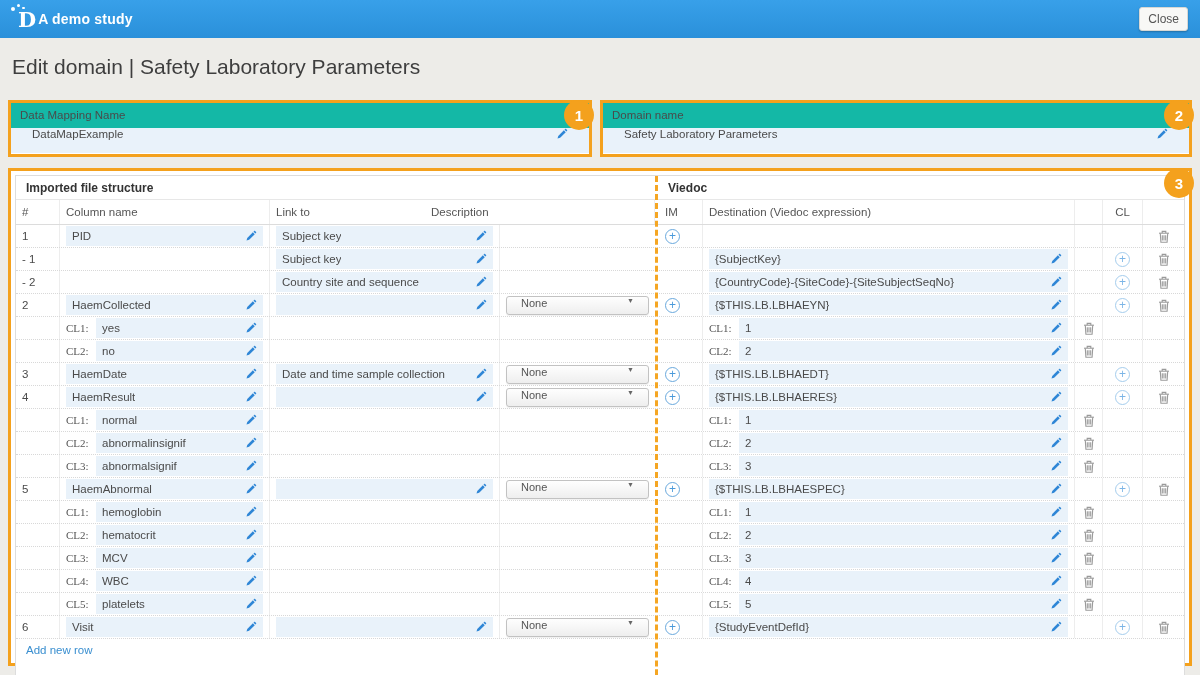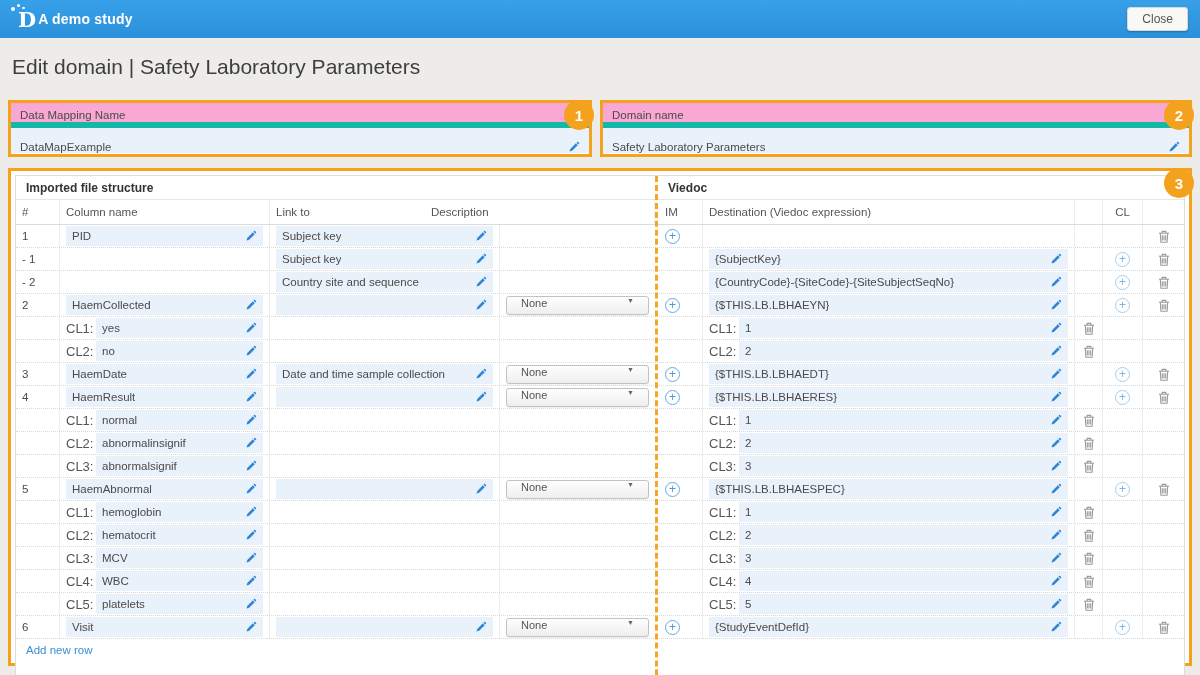--- a/index.html
+++ b/index.html
@@ -19,41 +19,41 @@
   .logo { display:flex; align-items:flex-end; margin-left:6px; }
   .logo .d { color:#fff; font-size:21px; font-weight:bold; font-family:"DejaVu Serif", serif; line-height:1; position:relative; }
   .logo .dots { position:absolute; top:-5px; left:-7px; width:16px; height:8px; }
   .logo .dots i { position:absolute; background:#fff; border-radius:50%; }
   .logo .dots i:nth-child(1){ width:4px;height:4px;left:0;top:3px; }
   .logo .dots i:nth-child(2){ width:3px;height:3px;left:6px;top:0; }
   .logo .dots i:nth-child(3){ width:2.5px;height:2.5px;left:11px;top:3px; }
   .study-name { color:#fff; font-weight:bold; font-size:14px; margin-left:2px; letter-spacing:.2px; }
   .close-btn {
     margin-left:auto; background:#f8f8f6; border:1px solid #d8d8d4; border-radius:3px;
-    padding:4px 14px; font-size:12px; color:#555; cursor:pointer;
+    padding:4px 8px; font-size:12px; color:#555; cursor:pointer;
     box-shadow:0 1px 2px rgba(0,0,0,.25);
   }
   
   .page-title { margin:17px 0 0 12px; font-size:21px; color:#3e3e3e; font-weight:500; }
   
   .panel {
     position:absolute; top:100px; height:57px; background:#fff;
     border:3px solid #f4a11d;
   }
   .panel-1 { left:8px;  width:584px; }
   .panel-2 { left:600px; width:592px; }
   .badge {
     position:absolute; top:-3px; right:-5px; width:30px; height:30px; border-radius:50%;
     background:#f4a11d; color:#fff; font-weight:bold; font-size:15px;
     display:flex; align-items:center; justify-content:center; z-index:3;
   }
   .panel-label { height:25px; line-height:25px; padding:0 9px; font-size:11.5px; color:#4a4a4a;
-    border-bottom:6px solid #14b8a6; background:#f9a8d4; }
-  .panel-value { height:25px; background:#e9f2fa; display:flex; align-items:flex-end;
-    padding:0 9px; font-size:11.5px; color:#4a4a4a; }
+    border-bottom:6px solid #14b8a6; background:#14b8a6; }
+  .panel-value { height:25px; background:#e9f2fa; display:flex; align-items:flex-start;
+    padding:0 21px; font-size:11.5px; color:#4a4a4a; }
   .panel-value .pencil { margin-left:auto; }
   
   .mapbox {
     position:absolute; left:8px; top:168px; width:1184px; height:498px;
     background:#fff; border:3px solid #f4a11d;
   }
   .maptable {
     position:relative; margin:4px; border:1px solid #ddd; height:609px; overflow:hidden;
     background:#fff;
   }
@@ -81,21 +81,21 @@
   .c-dest { width:372px; }
   .c-clt  { width:28px; justify-content:center; }
   .c-cl   { width:40px; justify-content:center; }
   .c-trash{ flex:1; border-right:none; justify-content:center; }
   .val {
     flex:1; align-self:stretch; margin:1px 0; background:#e9f2fa;
     display:flex; align-items:center; padding:0 6px; min-width:0;justify-content:center;
   }
   .val .vtext { white-space:nowrap; overflow:hidden; }
   .val .pencil { margin-left:auto; padding-left:6px; }
-  .cl-label { width:30px; flex:0 0 30px; color:#555; font-size:13px; }
+  .cl-label { width:30px; flex:0 0 30px; color:#555; font-size:11px;font-family:Liberation Serif, serif; }
   .pencil { display:inline-flex; cursor:pointer; }
   .plus {
     width:15px; height:15px; border-radius:50%; display:inline-flex;
     align-items:center; justify-content:center; font-size:12px; line-height:1;
     cursor:pointer; padding-bottom:1px;
   }
   .plus.dark  { border:1px solid #6aa9dd; color:#4a9adb; }
   .plus.light { border:1px solid #a5cded; color:#7cb5e6; }
   .trash { display:inline-flex; cursor:pointer; }
   .dropdown {

